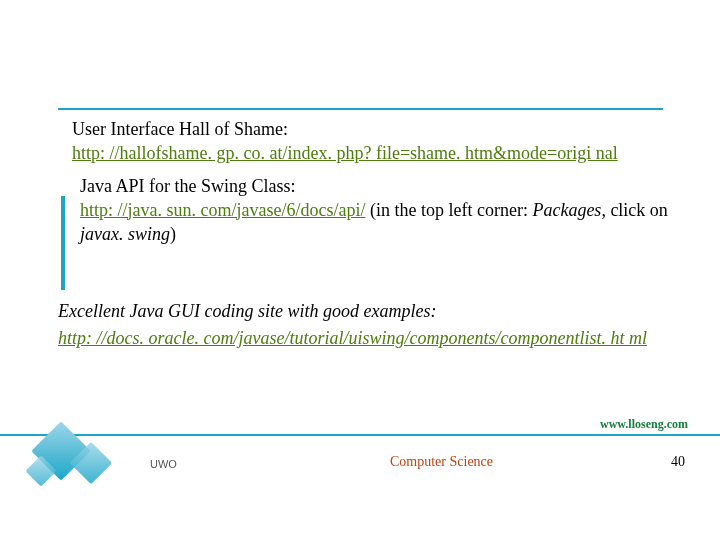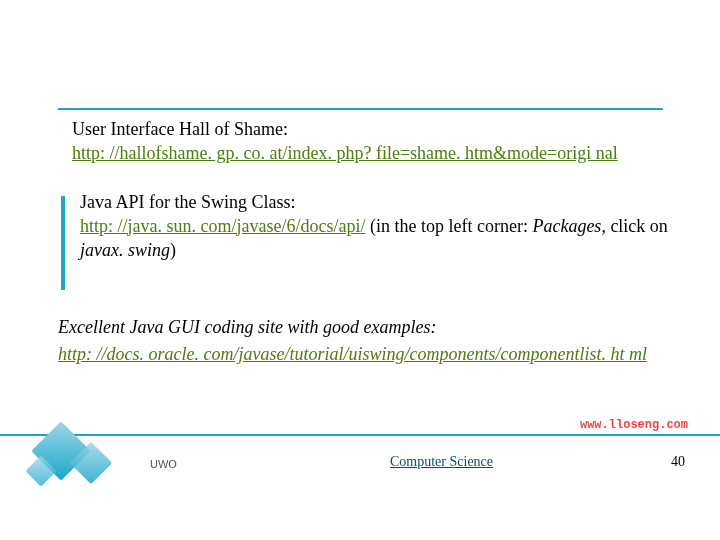--- a/index.html
+++ b/index.html
@@ -2,30 +2,30 @@
 <html><head>
 <meta charset="utf-8">
 <style>
   * { margin: 0; padding: 0; box-sizing: border-box; }
   html, body { width: 720px; height: 540px; font-family: 'Times New Roman', Times, serif; background: #fff; }
   .slide { position: relative; width: 720px; height: 500px; overflow: hidden; }
   .rule-top { position: absolute; left: 58px; top: 108px; width: 605px; height: 2px; background: #1aa6c9; }
   .rule-mid { position: absolute; left: 61px; top: 196px; width: 4px; height: 94px; background: #1aa6c9; }
   .content { position: absolute; left: 58px; top: 112px; width: 618px; }
   .block1 { padding: 6px 4px 0 14px; font-size: 18px; line-height: 1.32; color: #000; }
-  .block2 { margin-top: 24px; padding: 0 4px 0 22px; font-size: 18px; line-height: 1.34; color: #000; }
+  .block2 { margin-top: 8px; padding: 0 4px 0 22px; font-size: 18px; line-height: 1.34; color: #000; }
   .block3 { margin-top: 52px; padding: 0 4px 0 0; font-size: 18px; line-height: 1.5; color: #000; font-style: italic; }
   .link { color: #4d7c0f; text-decoration: underline; }
   .ital { font-style: italic; }
   .footer-bar { position: absolute; left: 0; bottom: 64px; width: 720px; height: 2px; background: #1aa6c9; }
-  .footer-site { position: absolute; right: 32px; bottom: 68px; font-family: Liberation Mono, monospace; font-weight: bold; font-size: 12px; color: #ef4444; }
+  .footer-site { position: absolute; right: 32px; bottom: 68px; font-family: Liberation Serif, serif; font-weight: bold; font-size: 12px; color: #15803d; }
   .decor { position: absolute; left: 30px; top: 430px; width: 86px; height: 54px; }
   .decor .sq { position: absolute; background: linear-gradient(135deg,#9fd6e8,#1aa6c9); transform: rotate(45deg); border-radius: 2px; }
   .uwo { position: absolute; left: 150px; bottom: 30px; font-family: Verdana, Geneva, sans-serif; font-size: 11px; color: #555; margin-top: 9px; }
-  .dept { position: absolute; left: 390px; bottom: 30px; font-size: 14px; color: #0c4a6e; text-decoration: underline; }
+  .dept { position: absolute; left: 390px; bottom: 30px; font-size: 14px; color: #c2410c; }
   .pagenum { position: absolute; right: 35px; bottom: 30px; font-size: 14px; color: #000; }
 </style>
 </head>
 <body>
 
 <div class="slide">
 
   <div class="rule-top"></div>
   <div class="rule-mid"></div>
 

